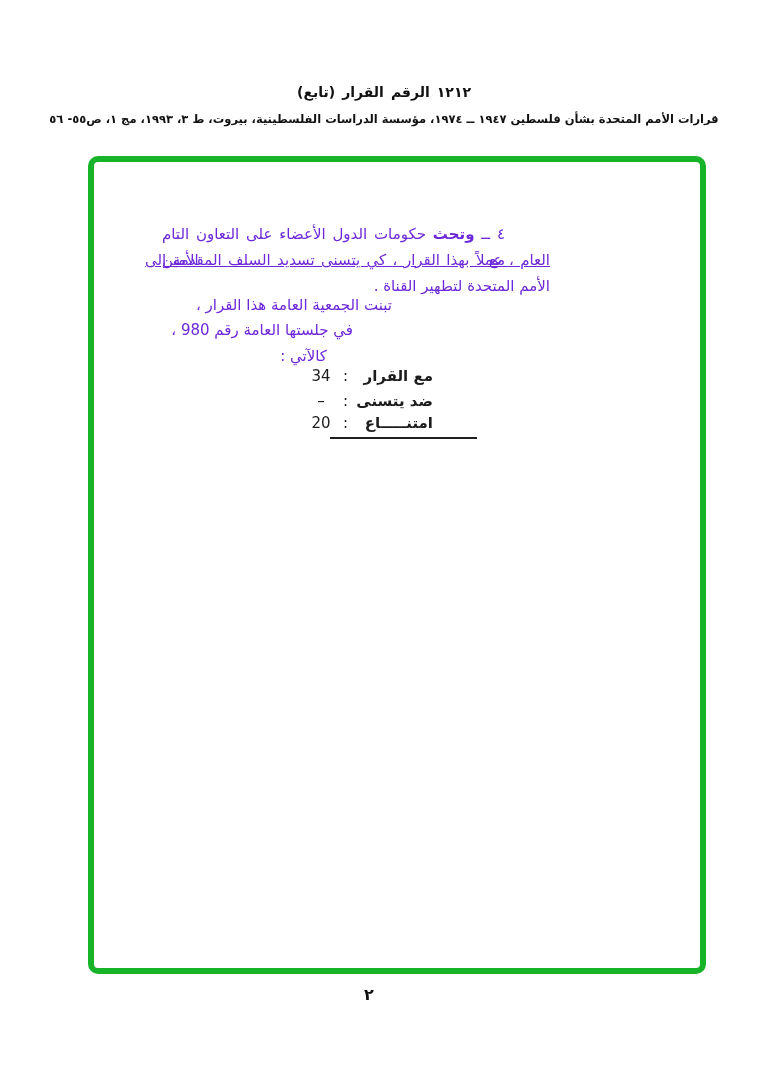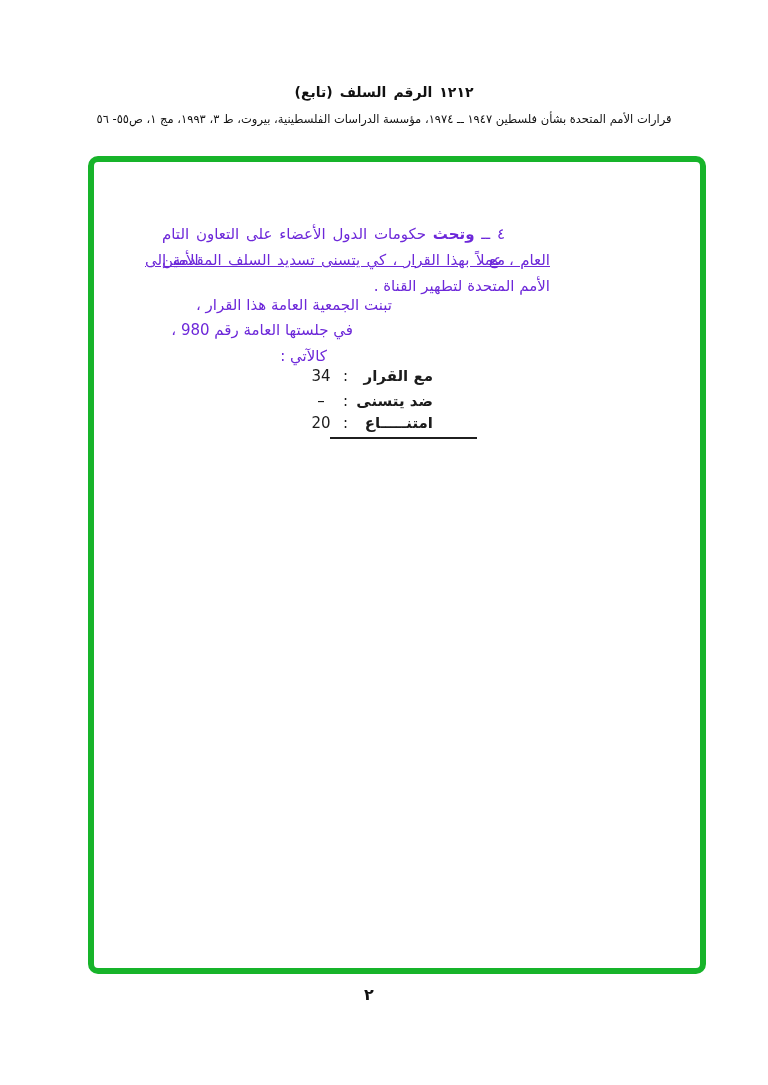--- a/index.html
+++ b/index.html
@@ -15,21 +15,21 @@
   .doc-title{
     position:absolute;top:84px;left:0;right:0;
     display:flex;justify-content:center;align-items:baseline;gap:7px;
     font-size:14px;font-weight:bold;color:#111;
     direction:ltr;
   }
   .doc-title .num{letter-spacing:2px;}
   .doc-source{
     position:absolute;top:112px;left:0;right:0;
     text-align:center;direction:rtl;
-    font-size:11.5px;font-weight:normal;color:#111;
+    font-size:11.5px;font-weight:bold;color:#111;
     white-space:nowrap;
   }
   
   .frame{
     position:absolute;left:88px;top:156px;
     width:606px;height:806px;
     border:6px solid #17b42a;
     border-radius:10px;
     background:#ffffff;
   }
@@ -72,21 +72,21 @@
     text-align:center;font-size:16px;font-weight:bold;color:#111;
   }
 </style>
 </head>
 <body>
 
 <div class="page">
 
   <div class="doc-title">
     <span>(تابع)</span>
-      <span>السلف</span>
+      <span>القرار</span>
     <span>الرقم</span>
     <span class="num">١٢١٢</span>
   </div>
 
   <div class="doc-source">قرارات الأمم المتحدة بشأن فلسطين ١٩٤٧ ــ ١٩٧٤، مؤسسة الدراسات الفلسطينية، بيروت، ط ٣، ١٩٩٣، مج ١، ص٥٥- ٥٦</div>
 
   <div class="frame" style="border-color: rgb(23, 180, 42);"></div>
 
   <div class="ar-line just clause-l1">
     <span>٤ ــ </span><span class="lead-bold">وتحث</span><span> حكومات الدول الأعضاء على التعاون التام مع الأمين</span>

